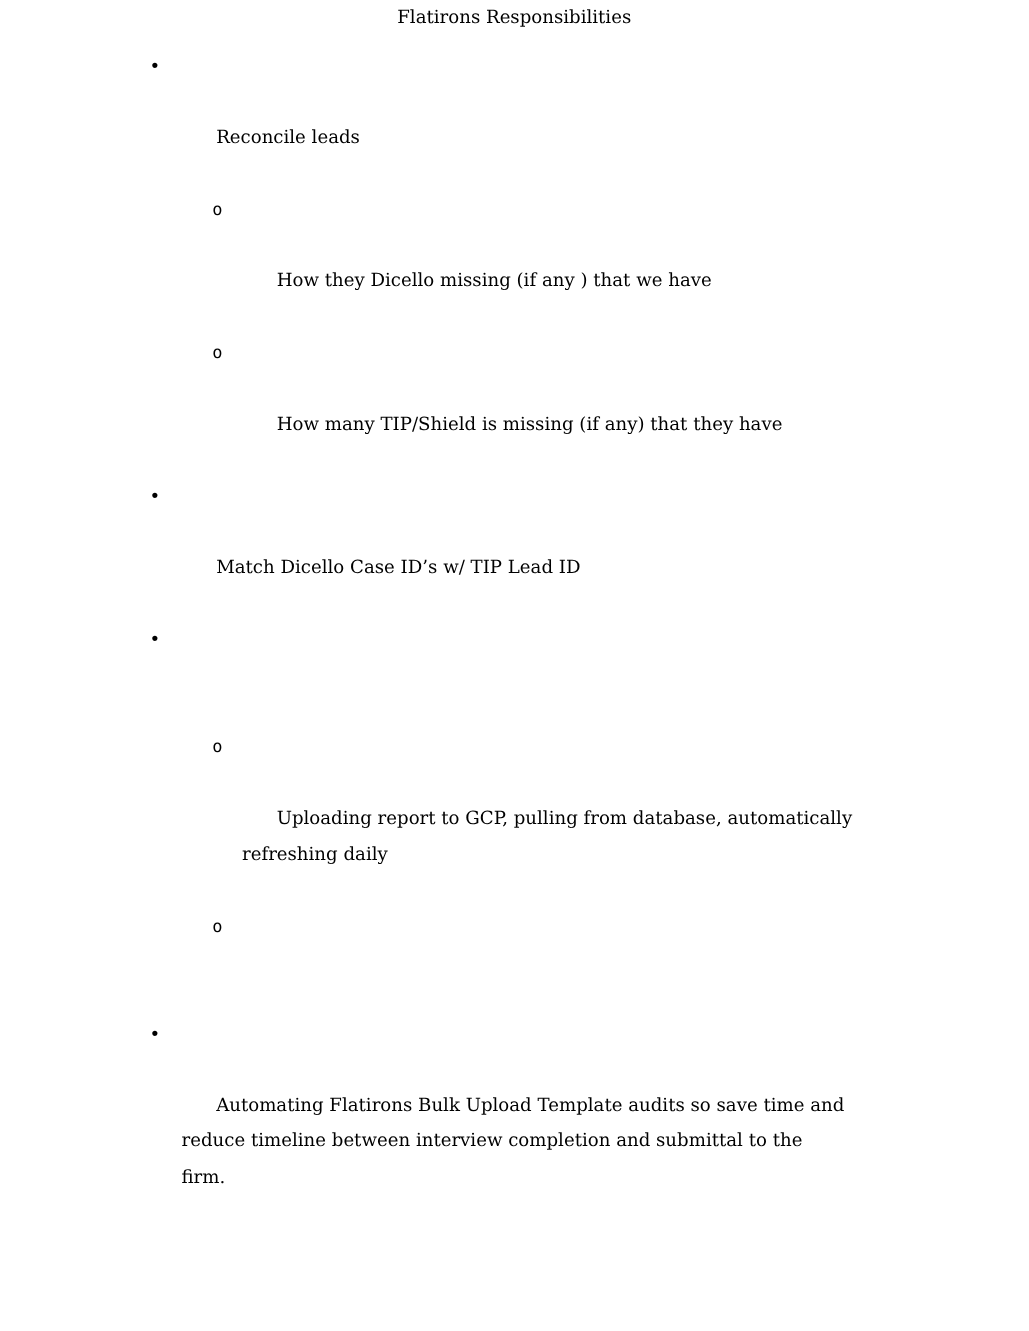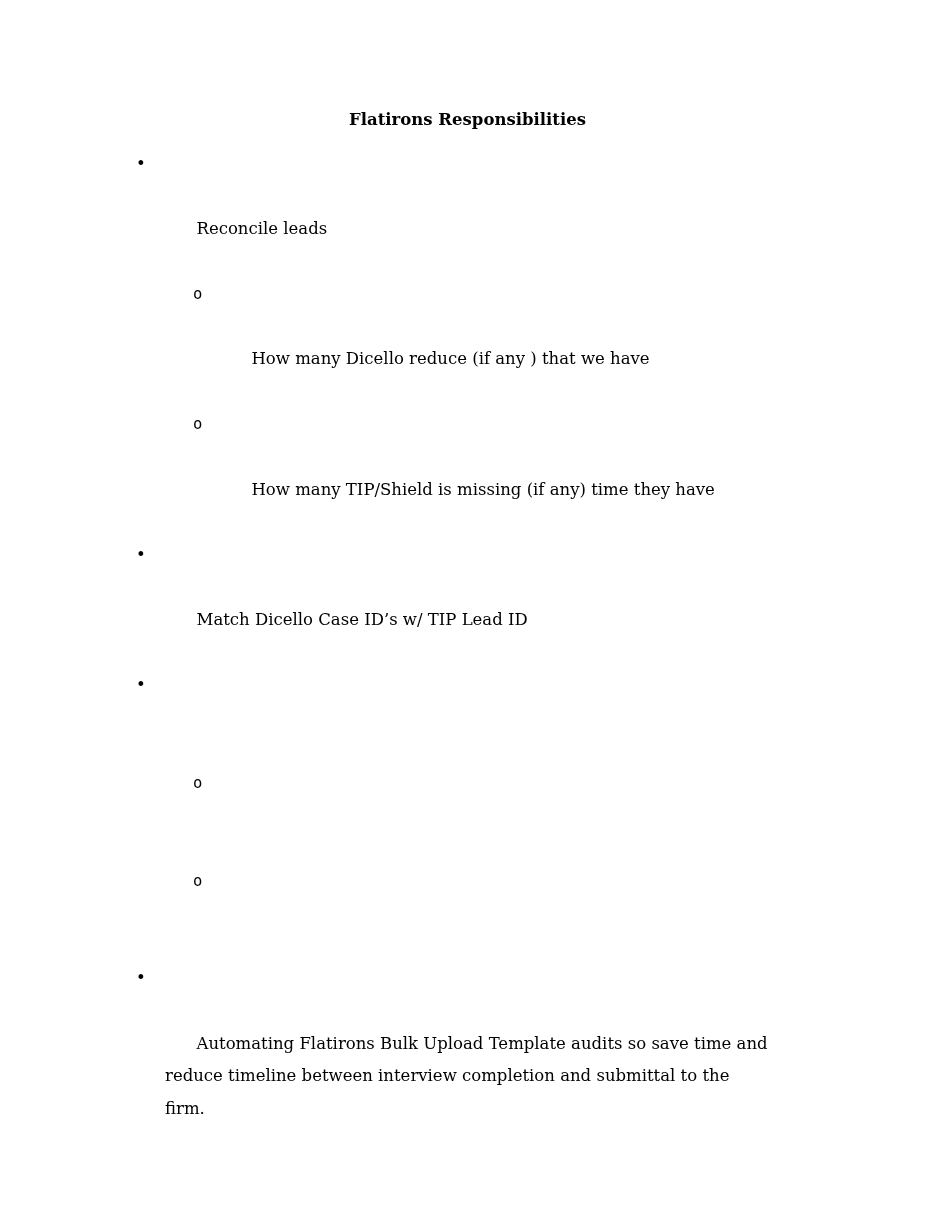--- a/index.html
+++ b/index.html
@@ -12,23 +12,21 @@
     width: 935px;
     height: 1210px;
     background: #ffffff;
     overflow: hidden;
     font-family: "DejaVu Serif", "Liberation Serif", serif;
     font-size: 16.5px;
     line-height: 32.6px;
     color: #000000;
   }
   .doc-title {
-    padding-top: 104px;
     text-align: center;
-    font-weight: bold;
   }
   .list {
     margin-top: 11px;
   }
   .item {
     position: relative;
     white-space: pre-wrap;
   }
   .item .bullet {
     position: absolute;
@@ -56,39 +54,41 @@
 
   <div class="list">
 
     <div class="item lv1">
       <span class="bullet">•</span>
       <span>Reconcile leads</span>
     </div>
 
     <div class="item lv2">
       <span class="bullet">o</span>
-      <span>How many Dicello reduce (if any ) that we have</span>
+      <span>How they Dicello missing (if any ) that we have</span>
     </div>
 
     <div class="item lv2">
       <span class="bullet">o</span>
-      <span>How many TIP/Shield is missing (if any) time they have</span>
+      <span>How many TIP/Shield is missing (if any) that they have</span>
     </div>
 
     <div class="item lv1">
       <span class="bullet">•</span>
       <span>Match Dicello Case ID’s w/ TIP Lead ID</span>
     </div>
 
     <div class="item lv1">
       <span class="bullet">•</span>
     </div>
 
     <div class="item lv2">
       <span class="bullet">o</span>
+      <span>Uploading report to GCP, pulling from database, automatically
+refreshing daily</span>
     </div>
 
     <div class="item lv2">
       <span class="bullet">o</span>
     </div>
 
     <div class="item lv1">
       <span class="bullet">•</span>
       <span>Automating Flatirons Bulk Upload Template audits so save time and
 reduce timeline between interview completion and submittal to the

